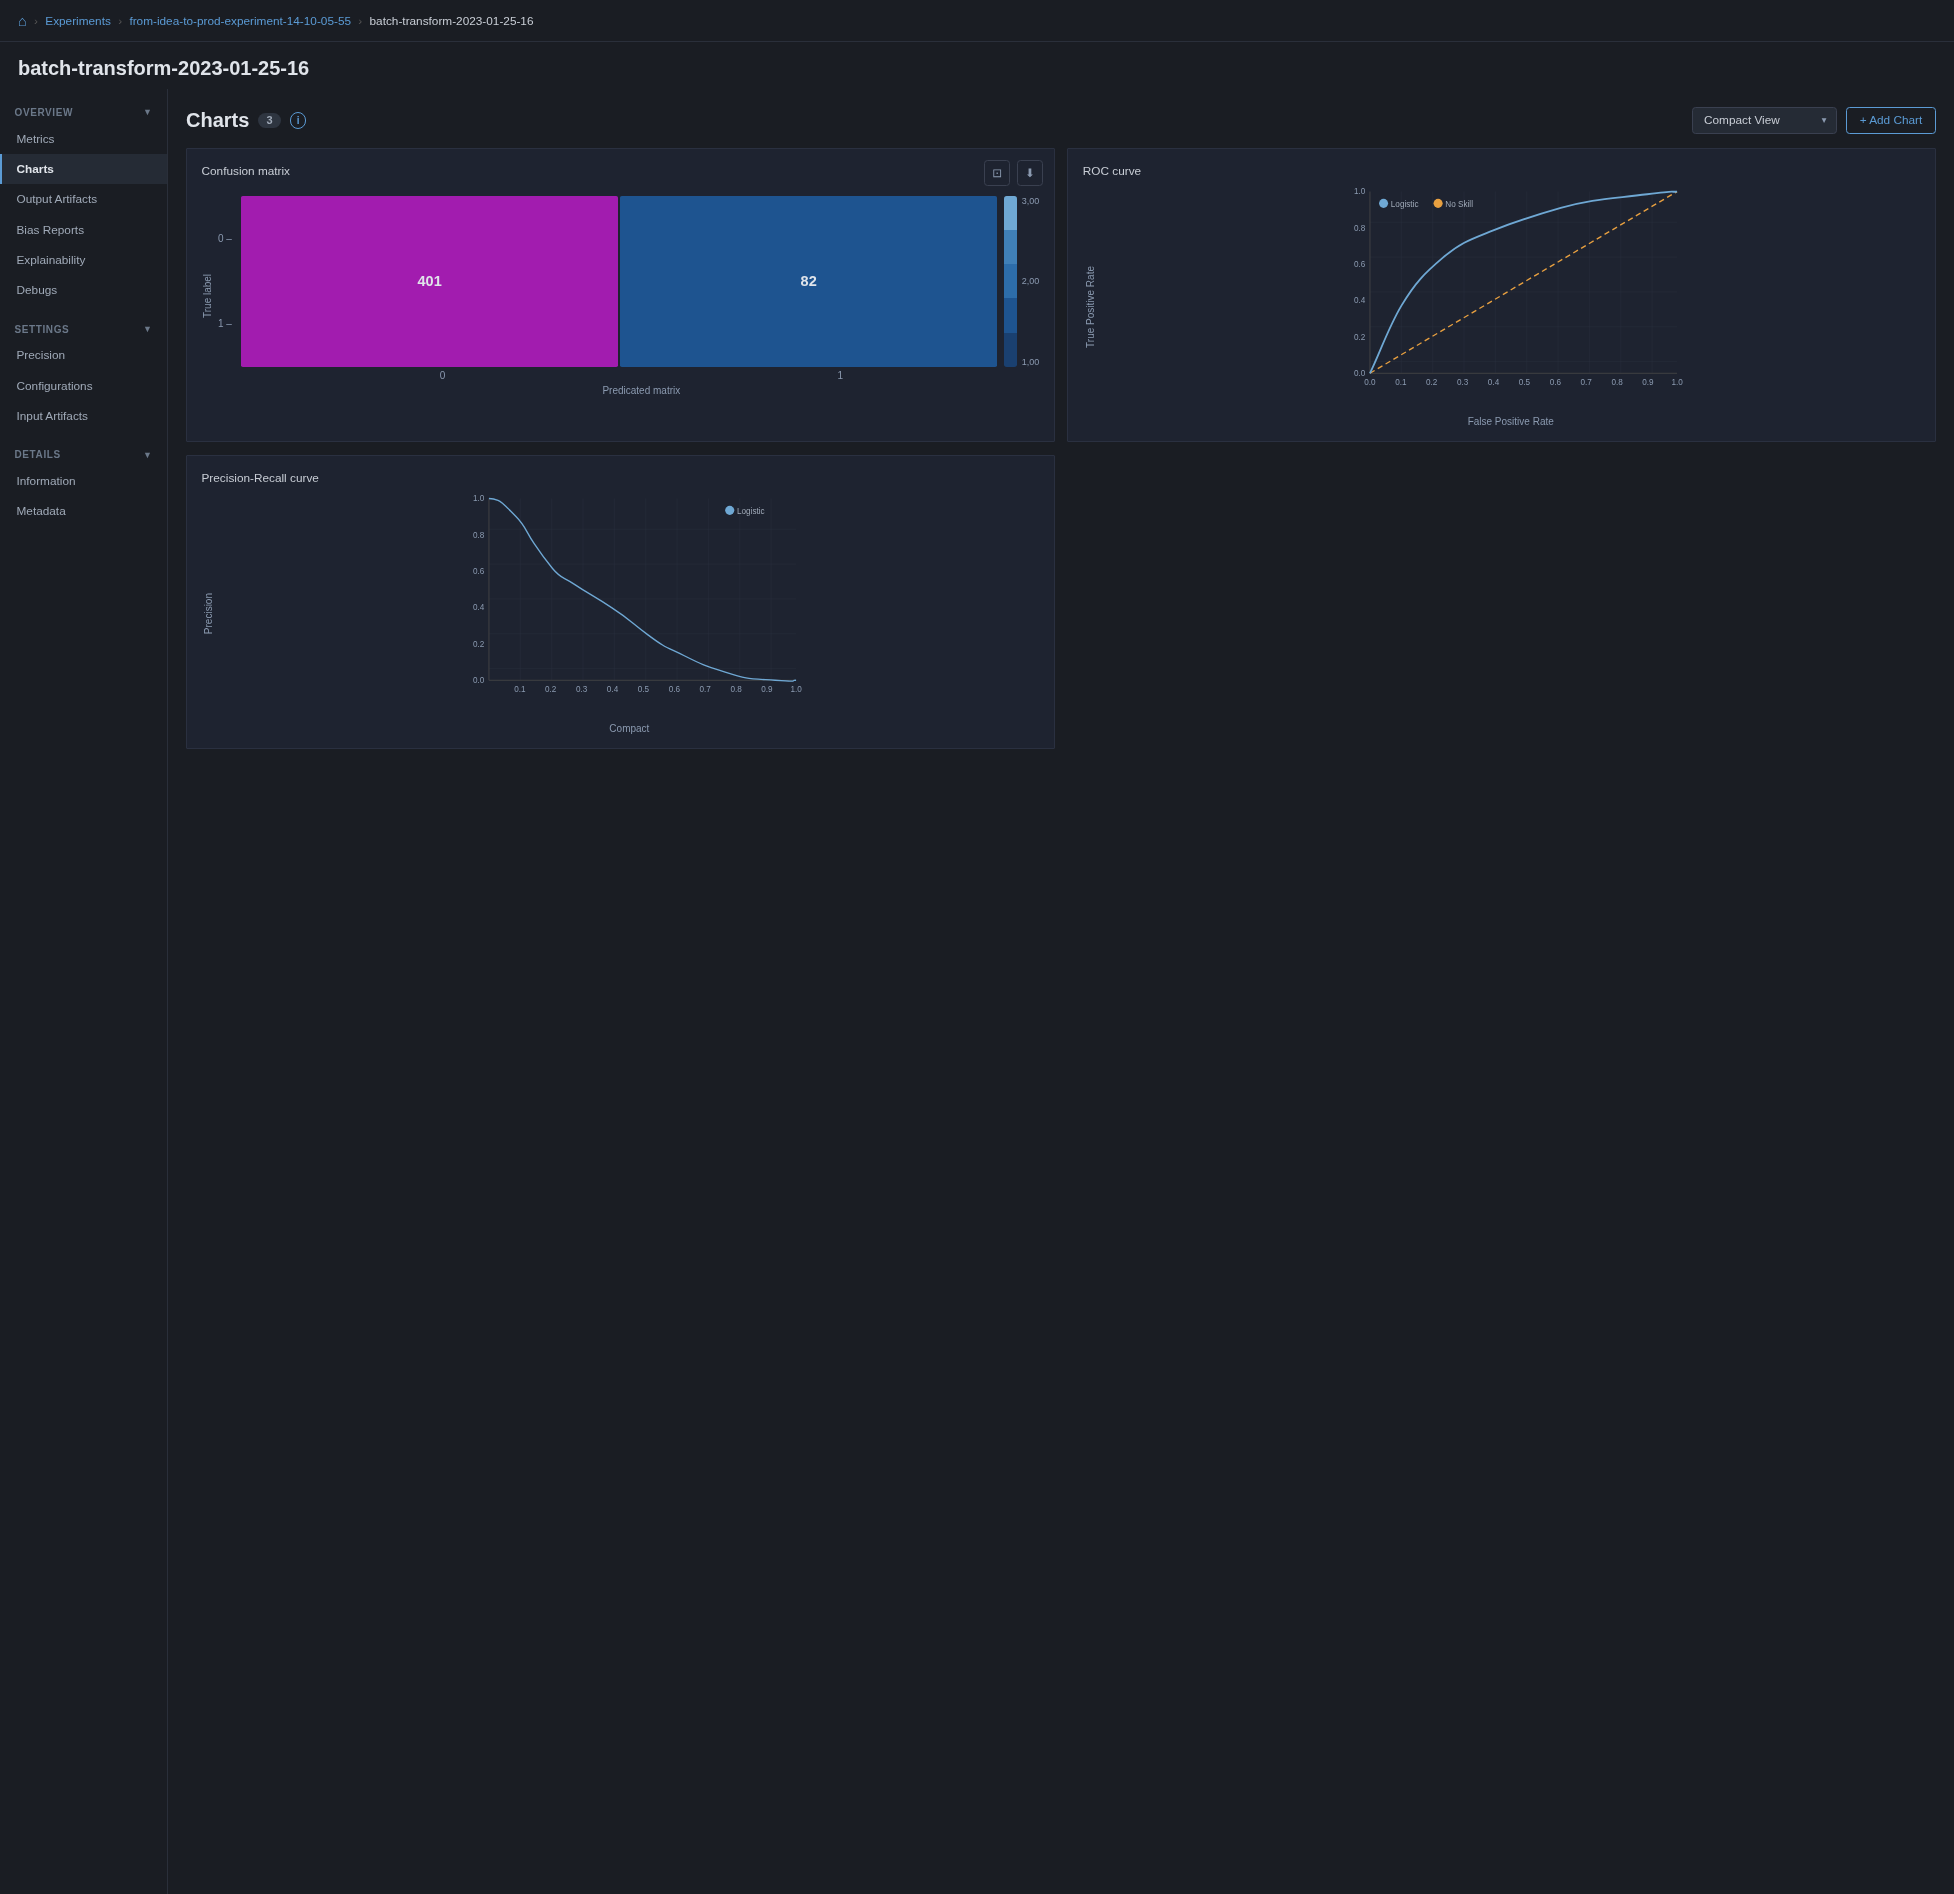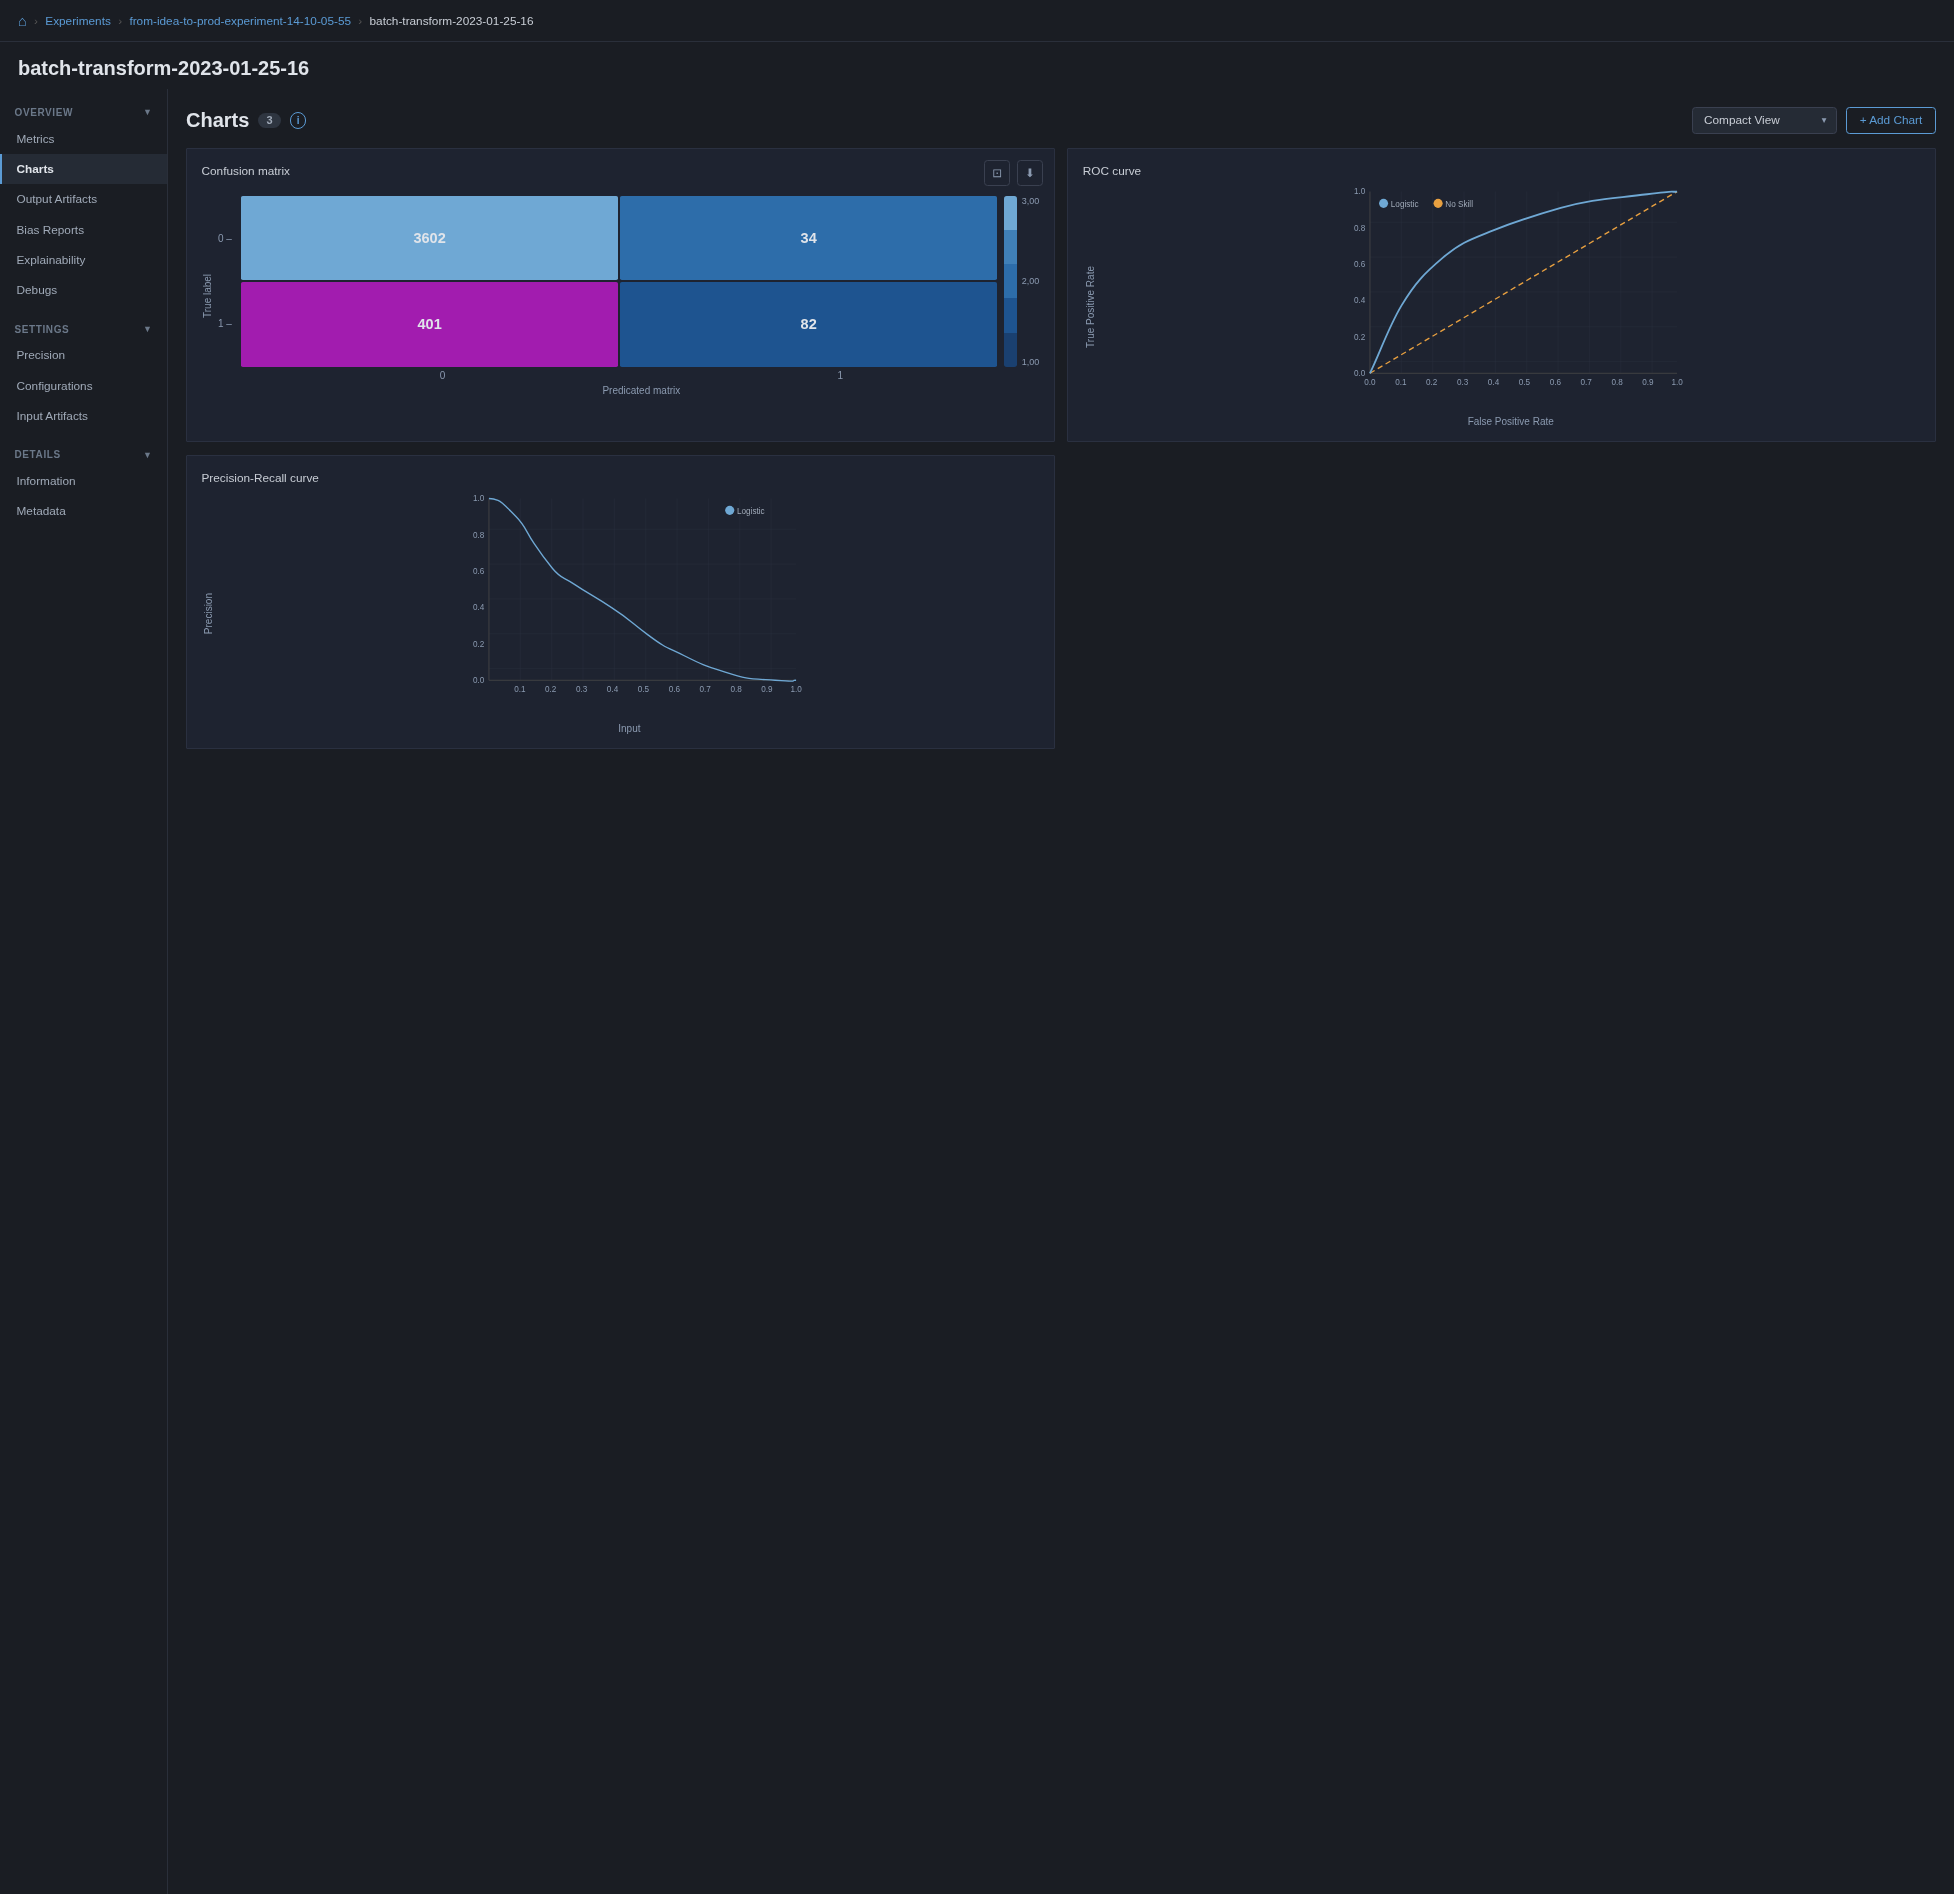--- a/index.html
+++ b/index.html
@@ -396,24 +396,20 @@
         </div>
         <div class="confusion-matrix-container" style="height:200px; margin-top:18px;">
           <div class="cm-y-label">True label</div>
           <div class="cm-content">
             <div class="cm-grid-wrapper" style="flex:1;">
               <div class="cm-left">
                 <div class="cm-row-label">0 –</div>
                 <div class="cm-row-label">1 –</div>
               </div>
               <div class="cm-grid">
-                <div class="cm-row">
-                  <div class="cm-cell cm-cell-light">3602</div>
-                  <div class="cm-cell cm-cell-medium">34</div>
-                </div>
                 <div class="cm-row">
                   <div class="cm-cell cm-cell-dark1">401</div>
                   <div class="cm-cell cm-cell-dark2">82</div>
                 </div>
               </div>
 
               <div style="display:flex; gap:1.8px; padding-left:3.6px;">
                 <div class="cm-colorbar">
                   <div class="cm-colorbar-segment" style="background:#6fa8d4;"></div>
                   <div class="cm-colorbar-segment" style="background:#4080b8;"></div>
@@ -523,21 +519,21 @@
               <text x="205" y="218" font-size="9" fill="#8b9ab0" text-anchor="middle">0.5</text>
               <text x="239" y="218" font-size="9" fill="#8b9ab0" text-anchor="middle">0.6</text>
               <text x="273" y="218" font-size="9" fill="#8b9ab0" text-anchor="middle">0.7</text>
               <text x="307" y="218" font-size="9" fill="#8b9ab0" text-anchor="middle">0.8</text>
               <text x="341" y="218" font-size="9" fill="#8b9ab0" text-anchor="middle">0.9</text>
               <text x="373" y="218" font-size="9" fill="#8b9ab0" text-anchor="middle">1.0</text>
 
               <circle cx="300" cy="18" r="5" fill="#6fa8d4"></circle>
               <text x="308" y="22" font-size="9" fill="#a0aab8">Logistic</text>
             </svg>
-            <div class="chart-bottom-label">Input</div>
+            <div class="chart-bottom-label">Compact</div>
           </div>
         </div>
       </div>
 
     </div>
   </div>
 </div>
 
 
 </body></html>

